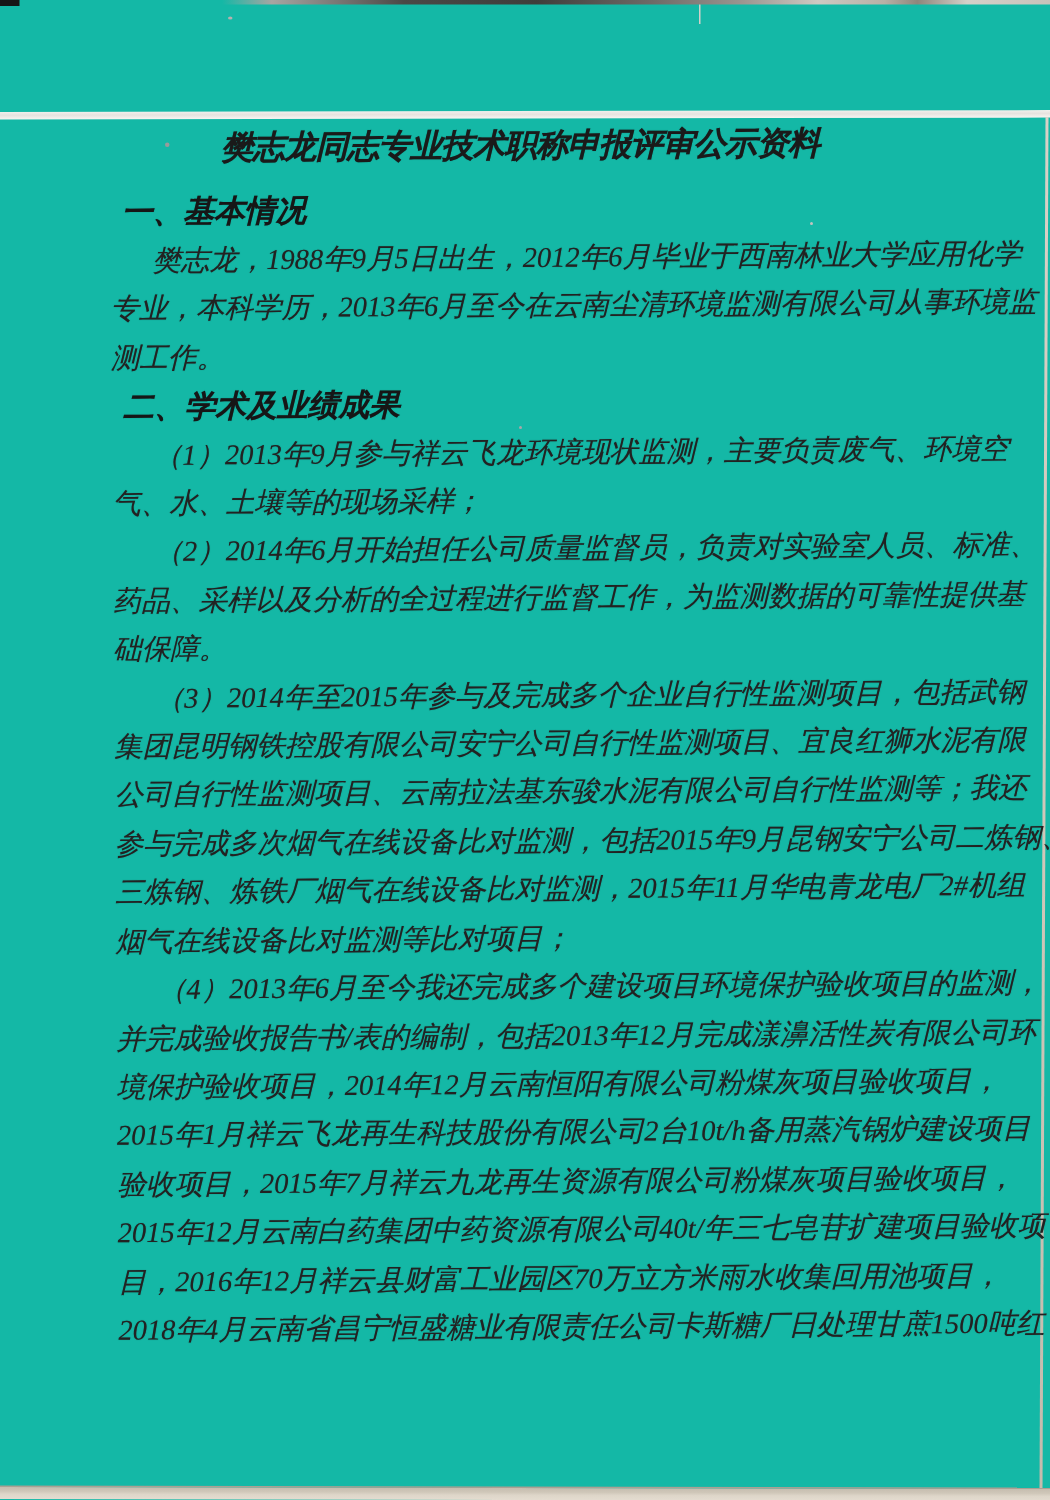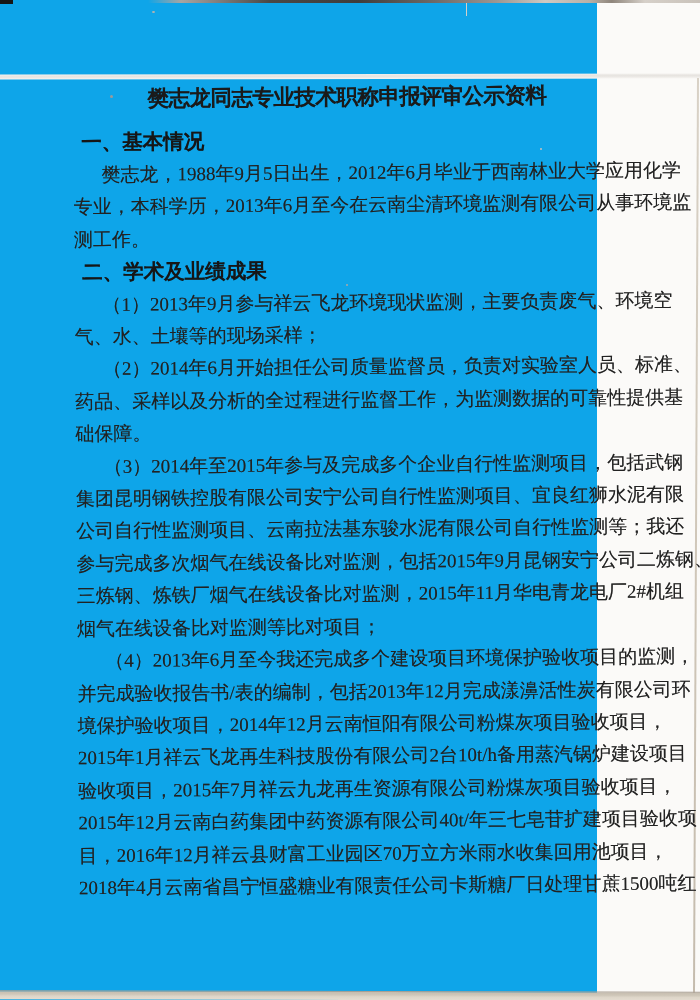--- a/index.html
+++ b/index.html
@@ -1,21 +1,21 @@
 <!DOCTYPE html>
 <html><head>
 <meta charset="utf-8">
 <style>
   html,body{margin:0;padding:0;}
   body{
     width:700px;height:1000px;overflow:hidden;
     background:#fbfaf8;
     font-family:"Liberation Serif","DejaVu Serif",serif;
   }
-  .scan{position:relative;width:597px;height:1000px;background:#0ea5e9;}
+  .scan{position:relative;width:700px;height:1000px;background:#14b8a6;font-style:italic;}
 
   
   .top-scan-bar{
     position:absolute;left:148px;top:0;width:552px;height:3px;
     background:linear-gradient(90deg,
       rgba(170,167,164,0) 0%, #a8a5a2 6%, #4a4846 22%, #3f3d3b 38%,
       #6e6a67 52%, #9c9691 63%, #cfc9c2 72%, #b9b0a6 80%,
       #8f867c 84%, #d6d0c9 90%, #c9c2ba 100%);
   }
   .corner-mark{position:absolute;left:0;top:0;width:13px;height:4px;background:#161616;}

